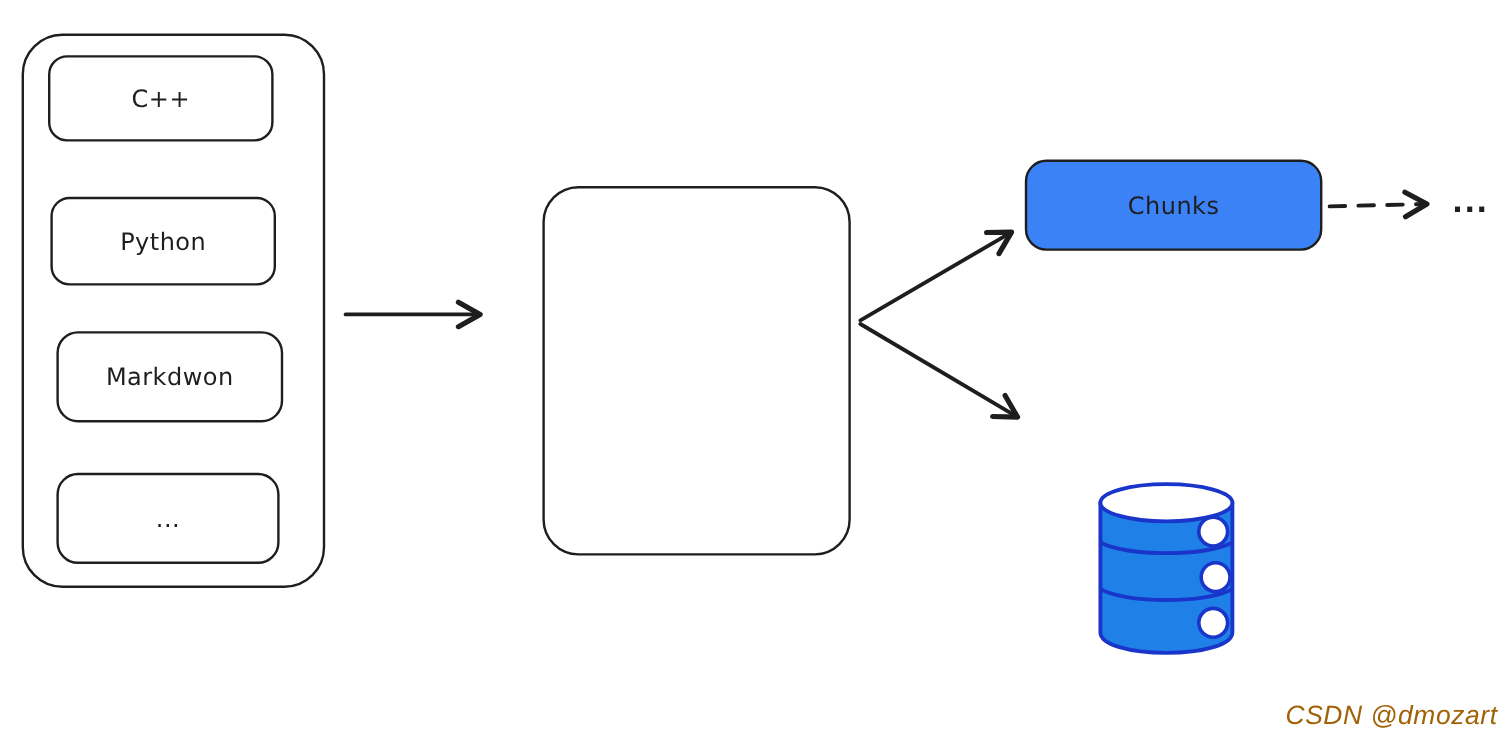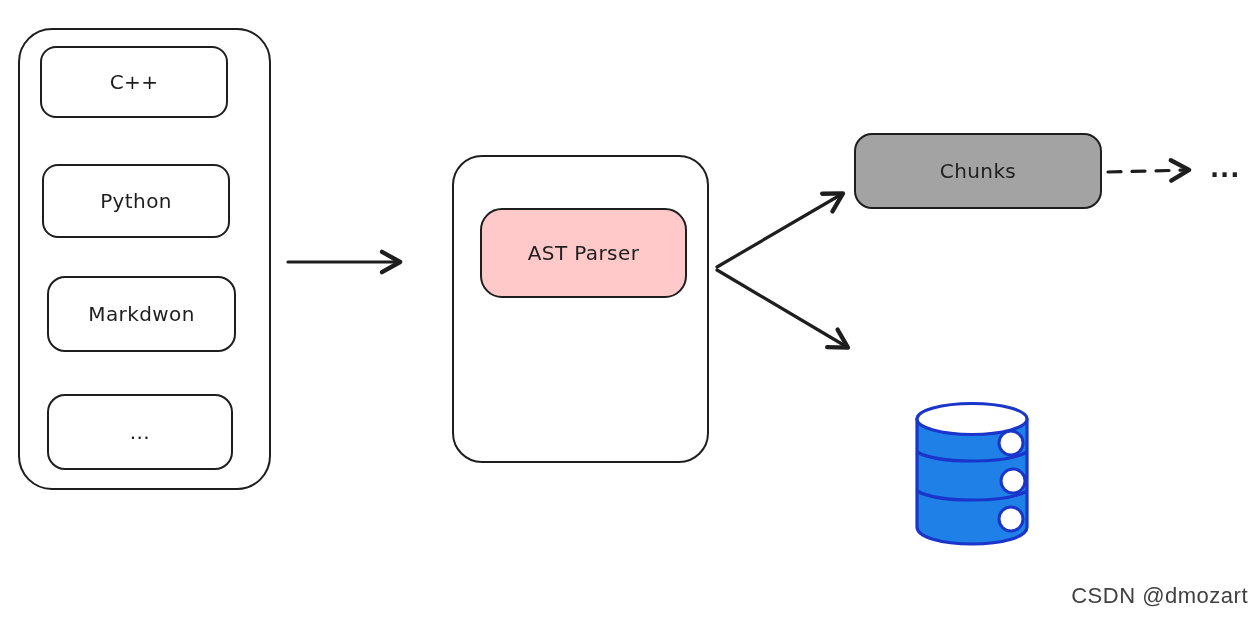--- a/index.html
+++ b/index.html
@@ -37,39 +37,40 @@
     font-size: 20px;
     letter-spacing: 0.4px;
     z-index: 2;
   }
   .container {
     border-radius: 34px;
     background: #ffffff;
     z-index: 1;
   }
   .fill-pink   { background: #ffc9c9; border-radius: 22px; }
-  .fill-purple { background: #a3a3a3; }
+  .fill-purple { background: #3b82f6; }
   .fill-blue   { background: #a5d8ff; }
   .free-label {
     position: absolute;
     color: #1e1e1e;
     font-size: 24px;
     font-weight: 600;
     letter-spacing: 1px;
     z-index: 2;
   }
   .watermark {
     position: absolute;
     right: 8px;
     top: 583px;
-    color: #404040;
+    color: #a16207;
     font-size: 22px;
     font-family: "Liberation Sans", sans-serif;
     letter-spacing: 0.5px;
     z-index: 2;
+    font-style: italic;
   }
 </style>
 </head>
 <body>
 
 <div class="canvas">
 
   <div class="node container" style="left:18px; top:28px; width:253px; height:462px;"></div>
 
   <div class="node" style="left:40px; top:46px; width:188px; height:72px; border-radius:16px;">
@@ -84,23 +85,20 @@
     <span>Python</span>
   </div>
 
   <div class="node" style="left:47px; top:394px; width:186px; height:76px;">
     <span>...</span>
   </div>
 
 
   <div class="node container" style="left:452px; top:155px; width:257px; height:308px; border-radius:30px;"></div>
 
-  <div class="node fill-pink" style="left:480px; top:208px; width:207px; height:90px;">
-    <span>AST Parser</span>
-  </div>
 
 
   <div class="node fill-purple" style="left:854px; top:133px; width:248px; height:76px;">
     <span>Chunks</span>
   </div>
 
   <div class="free-label" style="left:1210px; top:155px;">...</div>
 
 
   <svg class="overlay" viewBox="0 0 1256 620">

